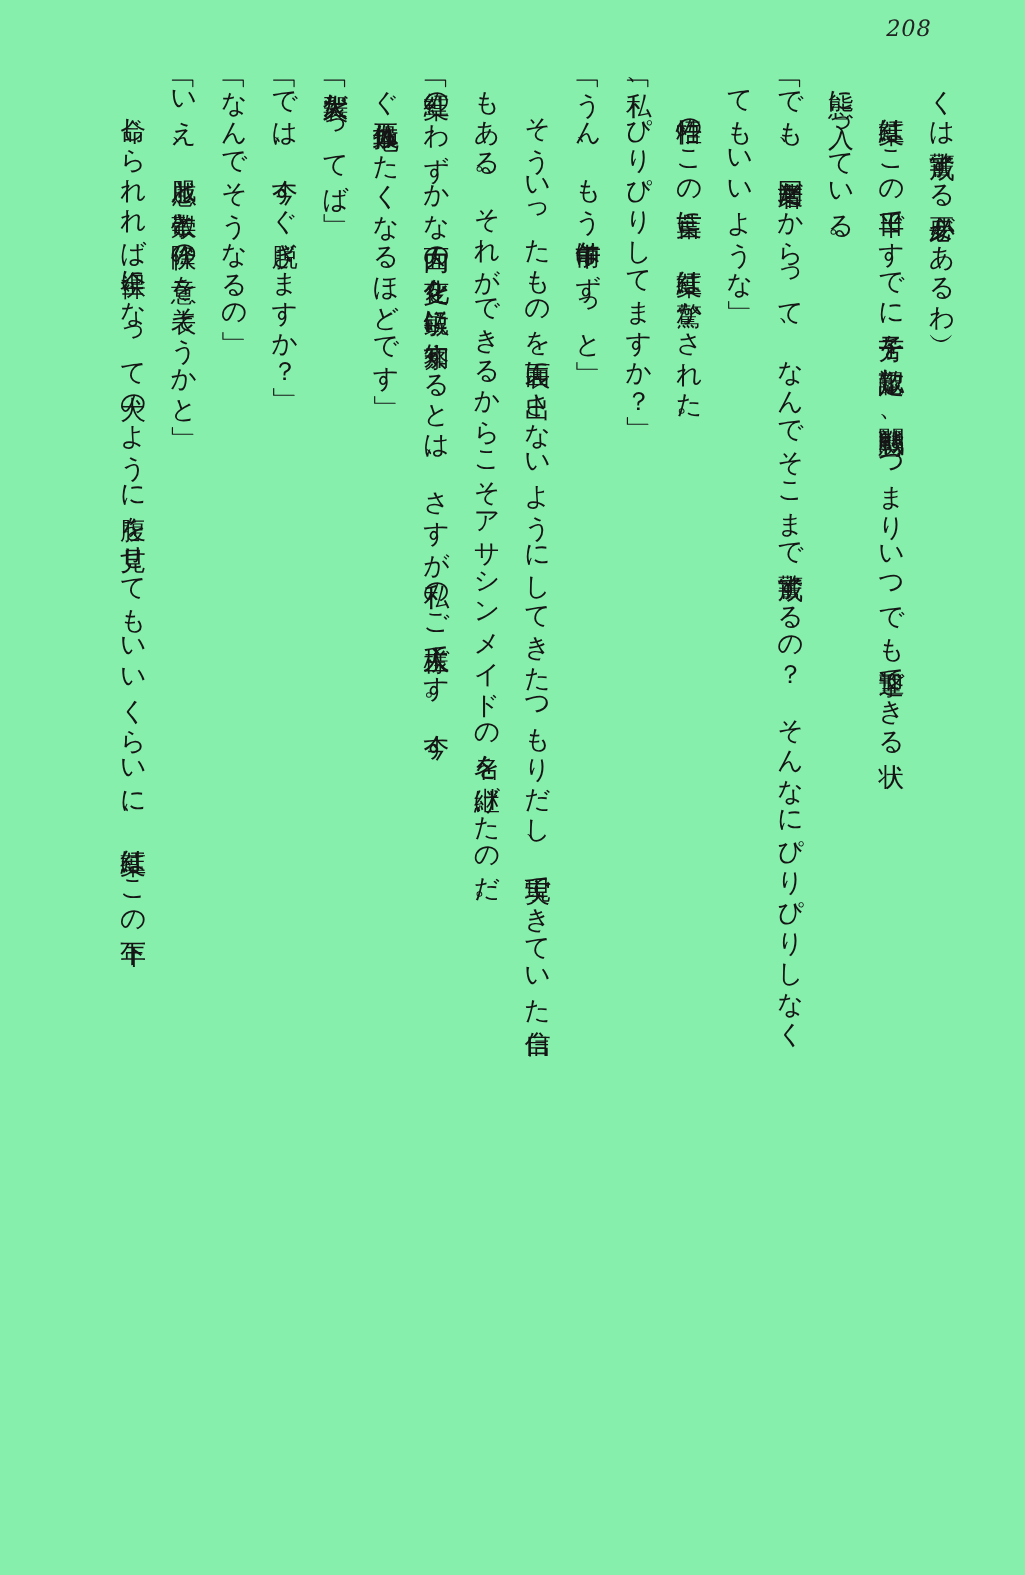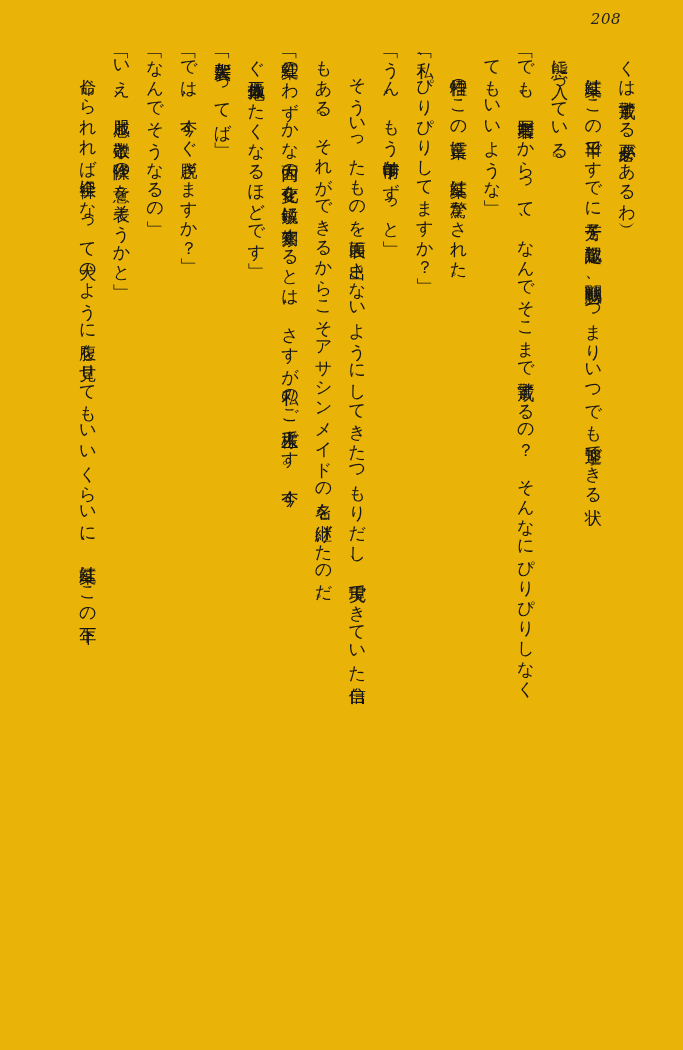--- a/index.html
+++ b/index.html
@@ -12,21 +12,21 @@
     height: 1050px;
     overflow: hidden;
     font-family: "DejaVu Serif", "Liberation Serif", serif;
     color: #1a1a1a;
   }
   .page {
     position: relative;
     width: 683px;
     height: 1050px;
     box-sizing: border-box;
-    background: #eab308;
+    background: #86efac;
   }
   .page-number {
     position: absolute;
     top: 10px;
     right: 62px;
     font-size: 15px;
     font-style: italic;
     font-family: "DejaVu Serif", "Liberation Serif", serif;
     color: #222;
     letter-spacing: 0.5px;

